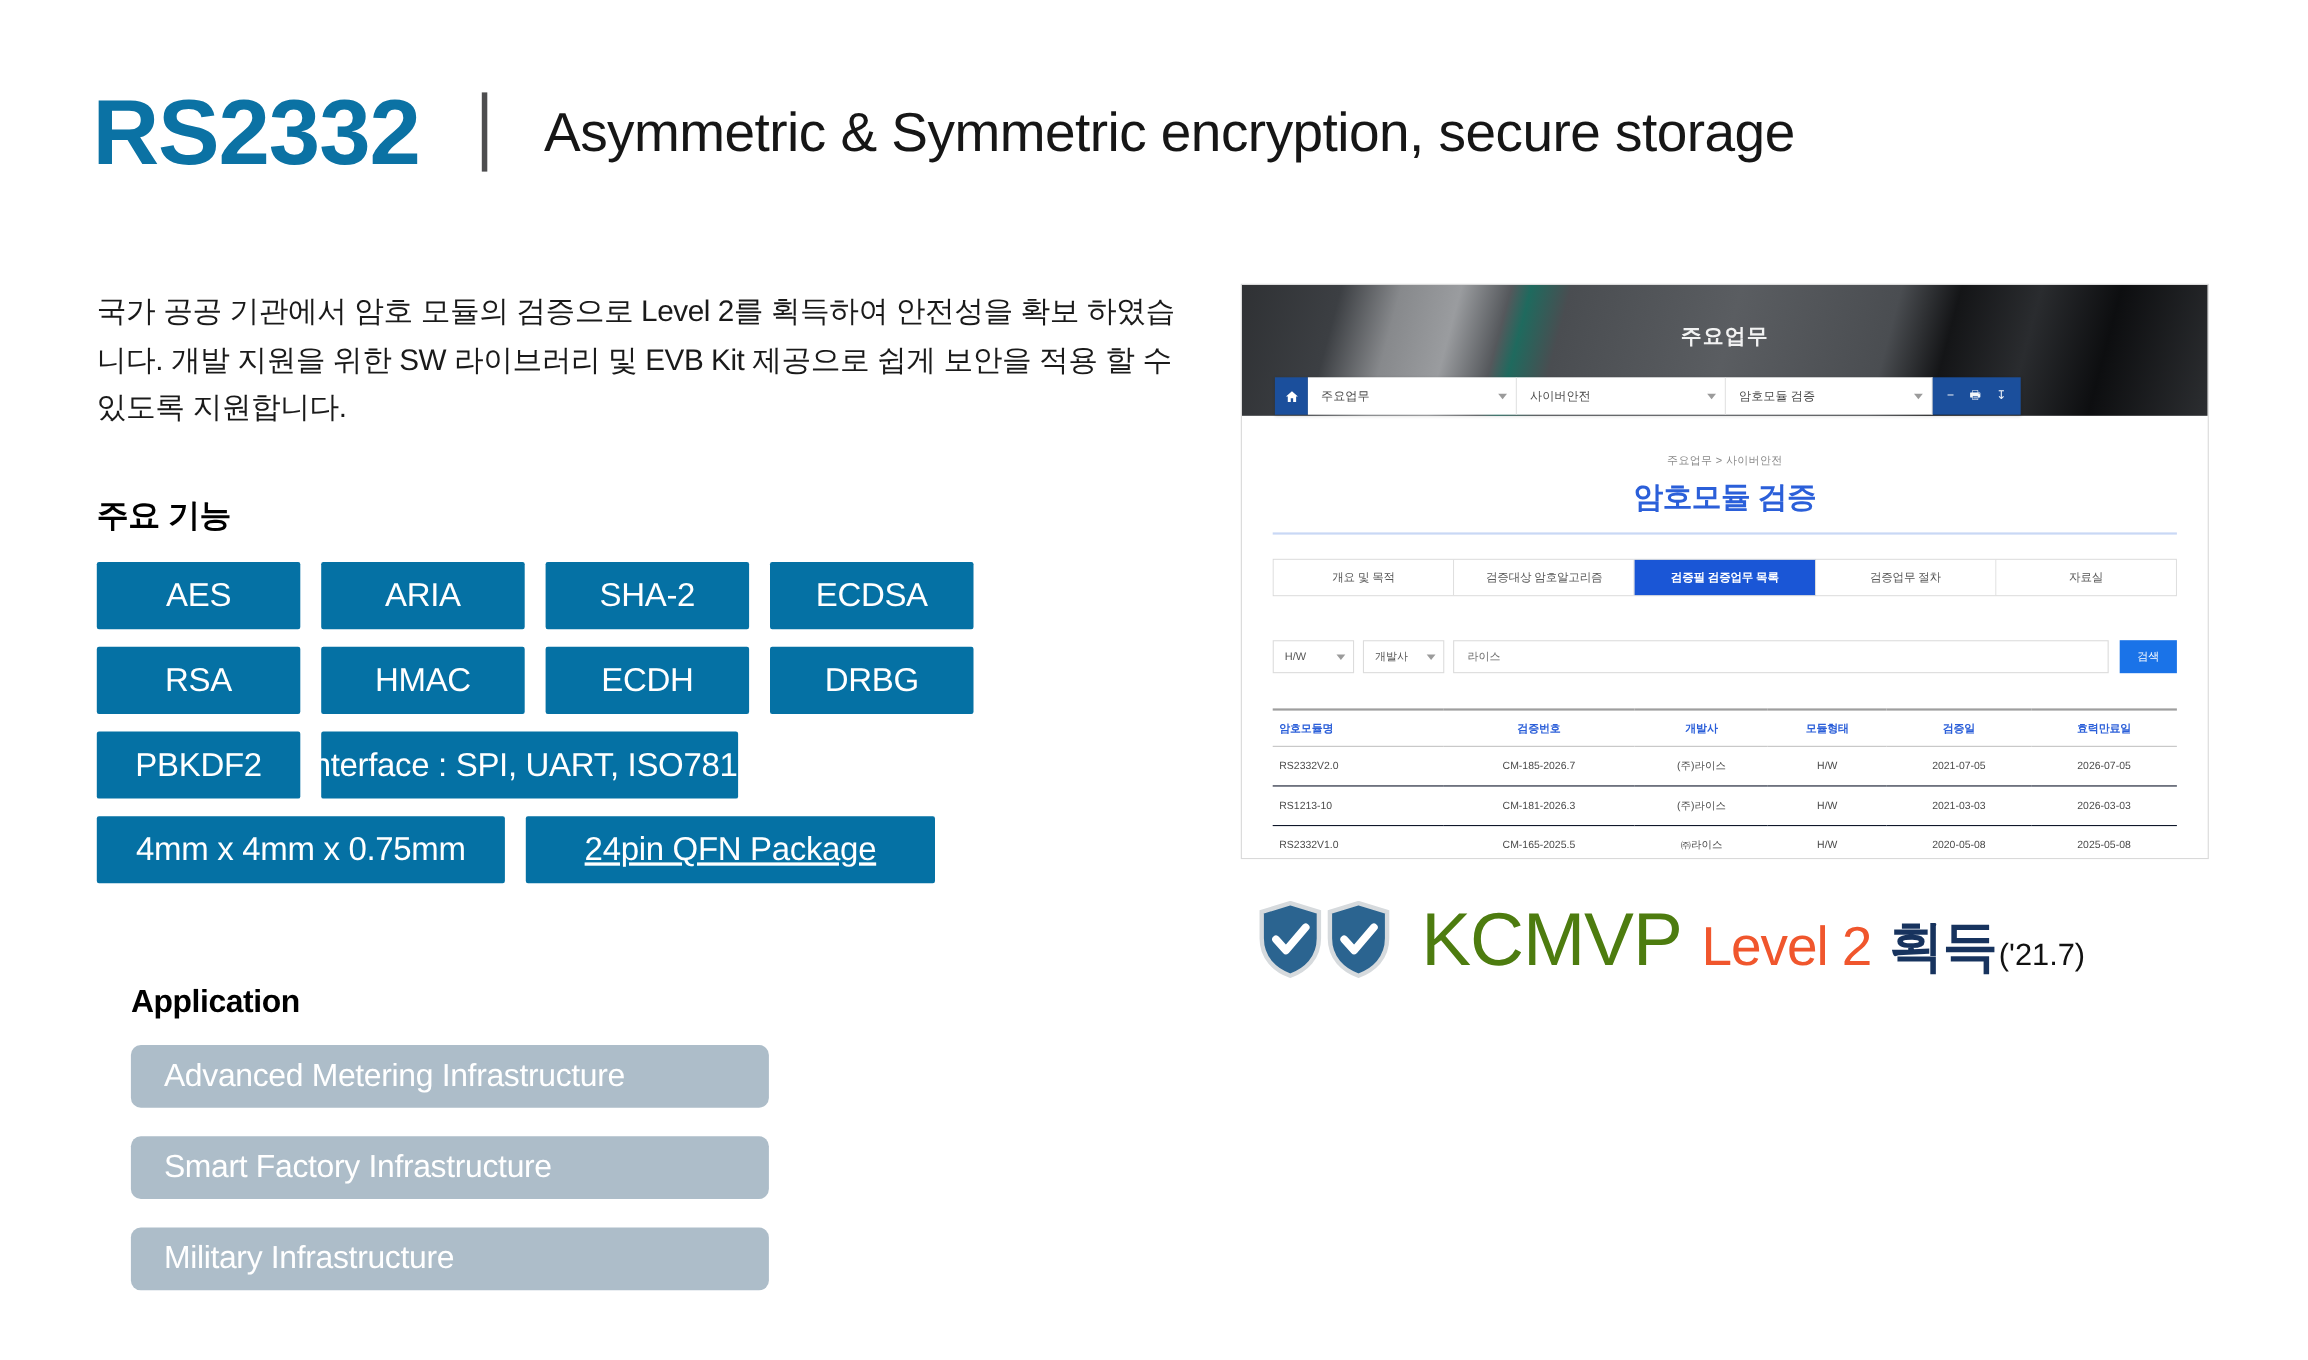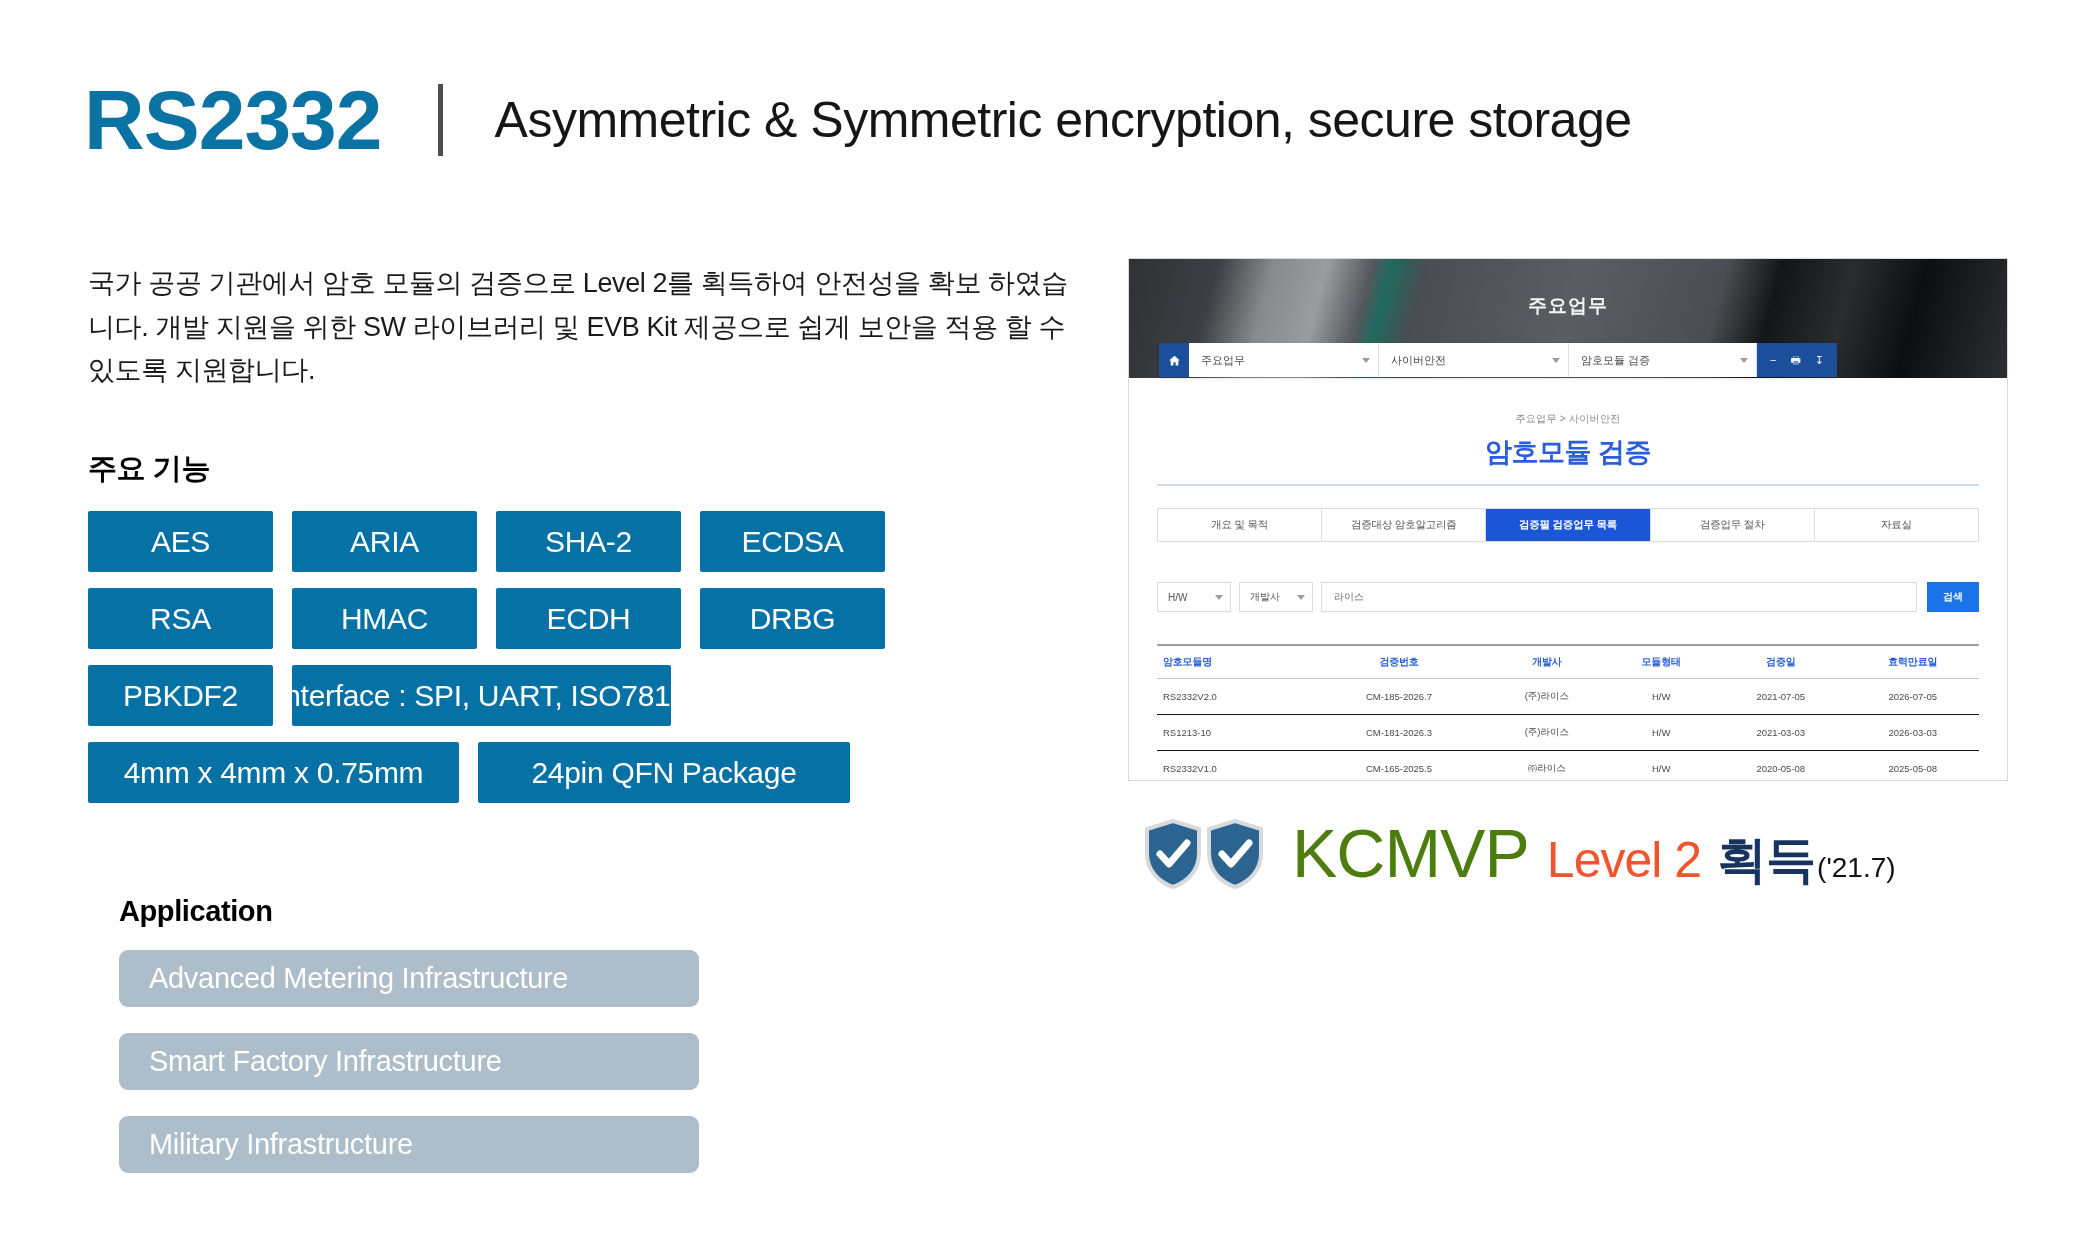--- a/index.html
+++ b/index.html
@@ -99,21 +99,21 @@
     align-items: center;
     justify-content: center;
     font-size: 30px;
     letter-spacing: -0.3px;
     white-space: nowrap;
     padding: 0 10px;
   }
   .chip.w-sm  { width: 185px; }
   .chip.w-lg  { width: 379px; }
   .chip.w-xl  { width: 371px; }
-  .chip.w-xl2 { width: 372px; }
+  .chip.w-xl2 { width: 372px; text-decoration: underline; }
 
   
   .application-block { margin-top: 76px; margin-left: 31px; }
   .app-list {
     margin-top: 22px;
     display: flex;
     flex-direction: column;
     gap: 26px;
   }
   .app-chip {
@@ -291,21 +291,21 @@
     margin-right: 10px;
   }
   .search-button {
     width: 52px;
     background: #1a73e8;
     color: #ffffff;
     display: flex;
     align-items: center;
     justify-content: center;
     font-size: 10px;
-    font-weight: bold;
+    font-weight: normal;
   }
 
   .result-table {
     margin-top: 32px;
     width: 100%;
     border-collapse: collapse;
     border-top: 2px solid #9e9e9e;
   }
   .result-table th {
     font-size: 10px;

